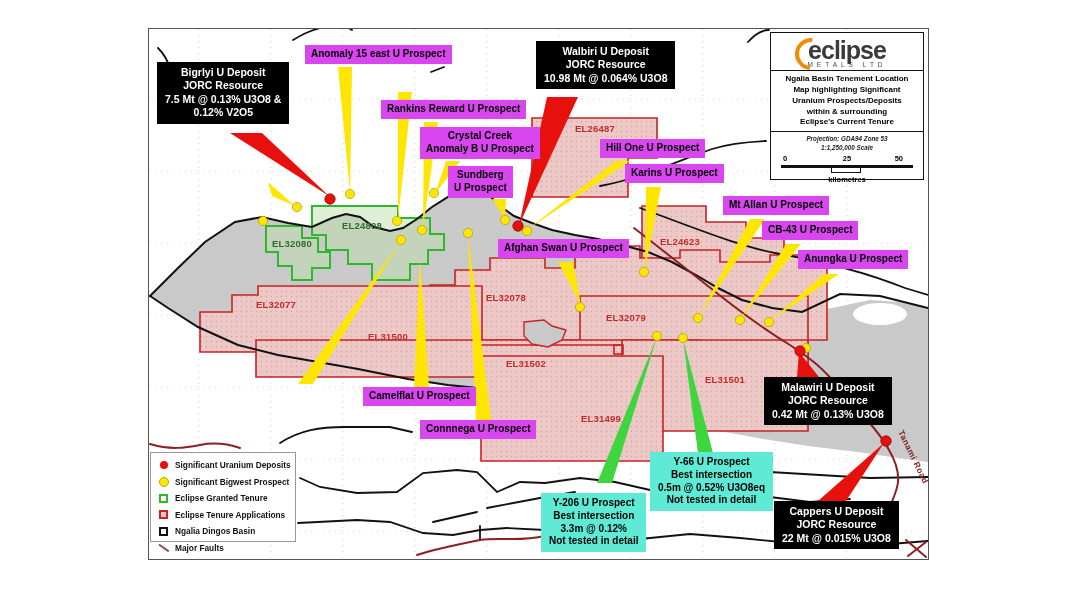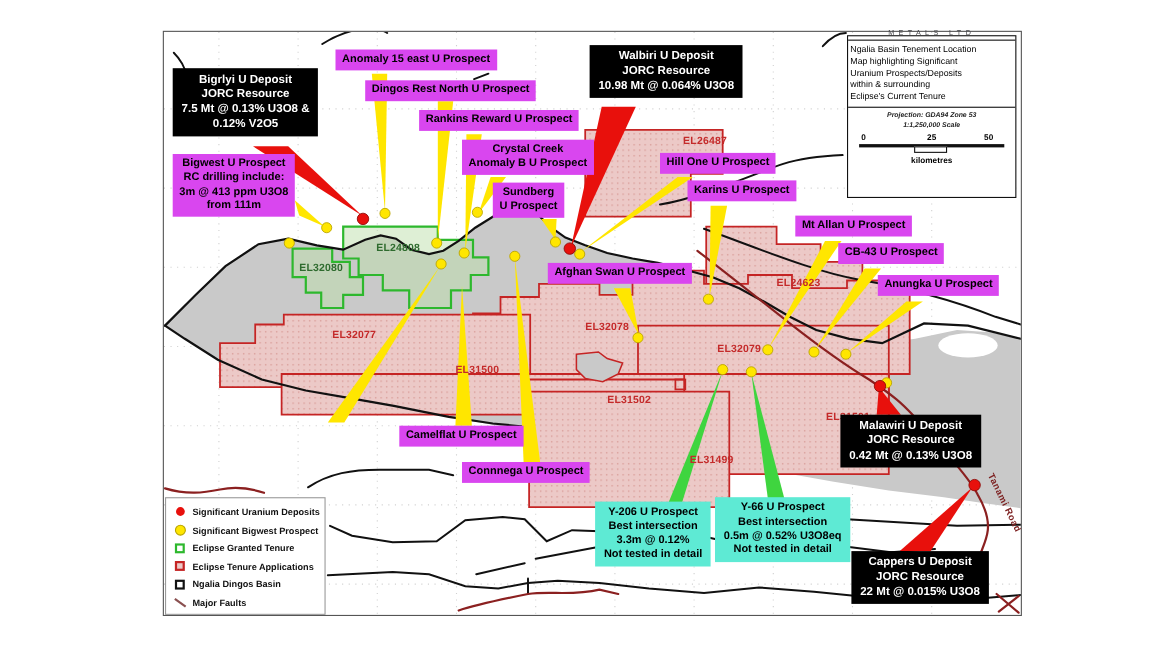--- a/index.html
+++ b/index.html
@@ -7,41 +7,41 @@
          font-family:"Liberation Sans","DejaVu Sans",sans-serif;}
   .map-frame{position:absolute;left:148px;top:28px;width:781px;height:532px;
              border:1px solid #555;background:#fff;box-sizing:border-box;}
   svg.overlay{position:absolute;left:0;top:0;width:1068px;height:601px;}
   .co{position:absolute;font-weight:bold;text-align:center;white-space:pre-line;
       width:max-content;line-height:1.28;z-index:30;}
   .co-yellow{background:#d946ef;color:#000;font-size:10px;padding:3px 6px;}
   .co-red{background:#000000;color:#fff;font-size:10.5px;padding:4px 8px;}
   .co-green{background:#5eead4;color:#000;font-size:10px;padding:4px 8px;}
   .ten{position:absolute;font-weight:bold;font-size:9.5px;letter-spacing:.2px;z-index:20;}
-  .ten-red{color:#c42a2a;margin-left:46px;}
+  .ten-red{color:#c42a2a;}
   .ten-green{color:#2e6b2e;}
   
   .titlebox{position:absolute;left:770px;top:32px;width:154px;height:148px;background:#fff;
             border:1.5px solid #111;box-sizing:border-box;z-index:40;display:flex;flex-direction:column;}
   .logo{position:relative;height:46px;display:flex;align-items:center;justify-content:center;}
   .logo-word{font-size:25px;font-weight:bold;color:#3a3a3e;letter-spacing:-1px;position:relative;z-index:2;}
   .logo-arc{position:absolute;left:24px;top:5px;width:24px;height:24px;border-radius:50%;
             border:4px solid #f08c00;border-right-color:transparent;border-bottom-color:transparent;
             transform:rotate(-40deg);z-index:1;}
   .logo-sub{font-size:6.5px;letter-spacing:4px;color:#4a4a4e;text-align:center;margin-top:-6px;}
   .tb-title{border-top:1px solid #111;border-bottom:1px solid #111;padding:3px 2px;
-            font-size:8px;font-weight:normal;line-height:1.35;white-space:pre-line;}
+            font-size:8px;font-weight:bold;text-align:center;line-height:1.35;white-space:pre-line;}
   .tb-proj{font-size:6.3px;font-style:italic;font-weight:bold;color:#222;text-align:center;margin-top:3px;line-height:1.4;white-space:pre-line;}
   .scalebar{position:relative;height:34px;margin:1px 10px 0 10px;}
   .sb-num{position:absolute;top:0;font-size:7.5px;font-weight:bold;}
   .sb-bar{position:absolute;left:0;right:0;top:11px;height:3px;background:#111;}
   .sb-notch{position:absolute;left:38%;top:13px;width:28px;height:4px;background:#fff;border:1px solid #111;}
   .sb-unit{position:absolute;left:0;right:0;top:21px;text-align:center;font-size:7.5px;font-weight:bold;}
   
-  .legend{position:absolute;left:150px;top:452px;width:146px;height:107px;background:#fff;
+  .legend{position:absolute;left:150px;top:452px;width:146px;height:90px;background:#fff;
           border:1px solid #999;box-sizing:border-box;z-index:35;padding:4px 0 0 6px;}
   .lg-row{display:flex;align-items:center;height:16.5px;}
   .lg-sw{width:13px;display:flex;justify-content:center;margin-right:5px;}
   .lg-label{font-size:8.3px;font-weight:bold;color:#111;}
   .sw-dot{width:8px;height:8px;border-radius:50%;}
   .sw-box{width:9px;height:9px;box-sizing:border-box;background:#fff;}
   .sw-line{width:12px;height:1.5px;background:#8a5050;transform:rotate(35deg);}
 </style>
 </head>
 <body>
@@ -167,21 +167,21 @@
           <circle cx="518" cy="226" r="5.2" fill="#e8100c" stroke="#8e0b08" stroke-width="0.8"></circle>
           <circle cx="800" cy="351" r="5.2" fill="#e8100c" stroke="#8e0b08" stroke-width="0.8"></circle>
           <circle cx="886" cy="441" r="5.2" fill="#e8100c" stroke="#8e0b08" stroke-width="0.8"></circle>
         </g>
 
       <text x="898" y="432" transform="rotate(64 898 432)" font-size="8.5" font-weight="bold" fill="#7c1f1f" letter-spacing="0.5">Tanami Road</text>
     </g>
   </svg>
 
   <span class="ten ten-red" style="left:575px;top:123px">EL26487</span>
-  <span class="ten ten-red" style="left:660px;top:252px">EL24623</span>
+  <span class="ten ten-red" style="left:660px;top:236px">EL24623</span>
   <span class="ten ten-red" style="left:256px;top:299px">EL32077</span>
   <span class="ten ten-red" style="left:486px;top:292px">EL32078</span>
   <span class="ten ten-red" style="left:606px;top:312px">EL32079</span>
   <span class="ten ten-red" style="left:368px;top:331px">EL31500</span>
   <span class="ten ten-red" style="left:506px;top:358px">EL31502</span>
   <span class="ten ten-red" style="left:705px;top:374px">EL31501</span>
   <span class="ten ten-red" style="left:581px;top:413px">EL31499</span>
   <span class="ten ten-green" style="left:342px;top:220px">EL24808</span>
   <span class="ten ten-green" style="left:272px;top:238px">EL32080</span>
 
@@ -193,49 +193,48 @@
 JORC Resource
 10.98 Mt @ 0.064% U3O8</div>
   <div class="co co-red" style="left:764px;top:377px">Malawiri U Deposit
 JORC Resource
 0.42 Mt @ 0.13% U3O8</div>
   <div class="co co-red" style="left:774px;top:501px">Cappers U Deposit
 JORC Resource
 22 Mt @ 0.015% U3O8</div>
 
   <div class="co co-yellow" style="left:305px;top:45px">Anomaly 15 east U Prospect</div>
-  <div class="co co-yellow" style="left:332px;top:73px">Dingos Rest North U Prospect</div>
   <div class="co co-yellow" style="left:420px;top:127px">Crystal Creek
 Anomaly B U Prospect</div>
   <div class="co co-yellow" style="left:381px;top:100px">Rankins Reward U Prospect</div>
   <div class="co co-yellow" style="left:448px;top:166px">Sundberg
 U Prospect</div>
   <div class="co co-yellow" style="left:600px;top:139px">Hill One U Prospect</div>
   <div class="co co-yellow" style="left:625px;top:164px">Karins U Prospect</div>
   <div class="co co-yellow" style="left:723px;top:196px">Mt Allan U Prospect</div>
   <div class="co co-yellow" style="left:762px;top:221px">CB-43 U Prospect</div>
   <div class="co co-yellow" style="left:798px;top:250px">Anungka U Prospect</div>
   <div class="co co-yellow" style="left:498px;top:239px">Afghan Swan U Prospect</div>
-  <div class="co co-yellow" style="left:157px;top:140px">Bigwest U Prospect
-RC drilling include:
-3m @ 413 ppm U3O8
-from 111m</div>
   <div class="co co-yellow" style="left:363px;top:387px">Camelflat U Prospect</div>
   <div class="co co-yellow" style="left:420px;top:420px">Connnega U Prospect</div>
 
-  <div class="co co-green" style="left:541px;top:456px">Y-206 U Prospect
+  <div class="co co-green" style="left:541px;top:493px">Y-206 U Prospect
 Best intersection
 3.3m @ 0.12%
 Not tested in detail</div>
   <div class="co co-green" style="left:650px;top:452px">Y-66 U Prospect
 Best intersection
 0.5m @ 0.52% U3O8eq
 Not tested in detail</div>
 
   <div class="titlebox">
+    <div class="logo">
+      <span class="logo-arc"></span>
+      <span class="logo-word">eclipse</span>
+    </div>
     <div class="logo-sub">METALS LTD</div>
     <div class="tb-title" style="margin-top:2px">Ngalia Basin Tenement Location
 Map highlighting Significant
 Uranium Prospects/Deposits
 within &amp; surrounding
 Eclipse's Current Tenure</div>
     <div class="tb-proj">Projection: GDA94 Zone 53
 1:1,250,000 Scale</div>
     <div class="scalebar">
       <span class="sb-num" style="left:2px">0</span>

